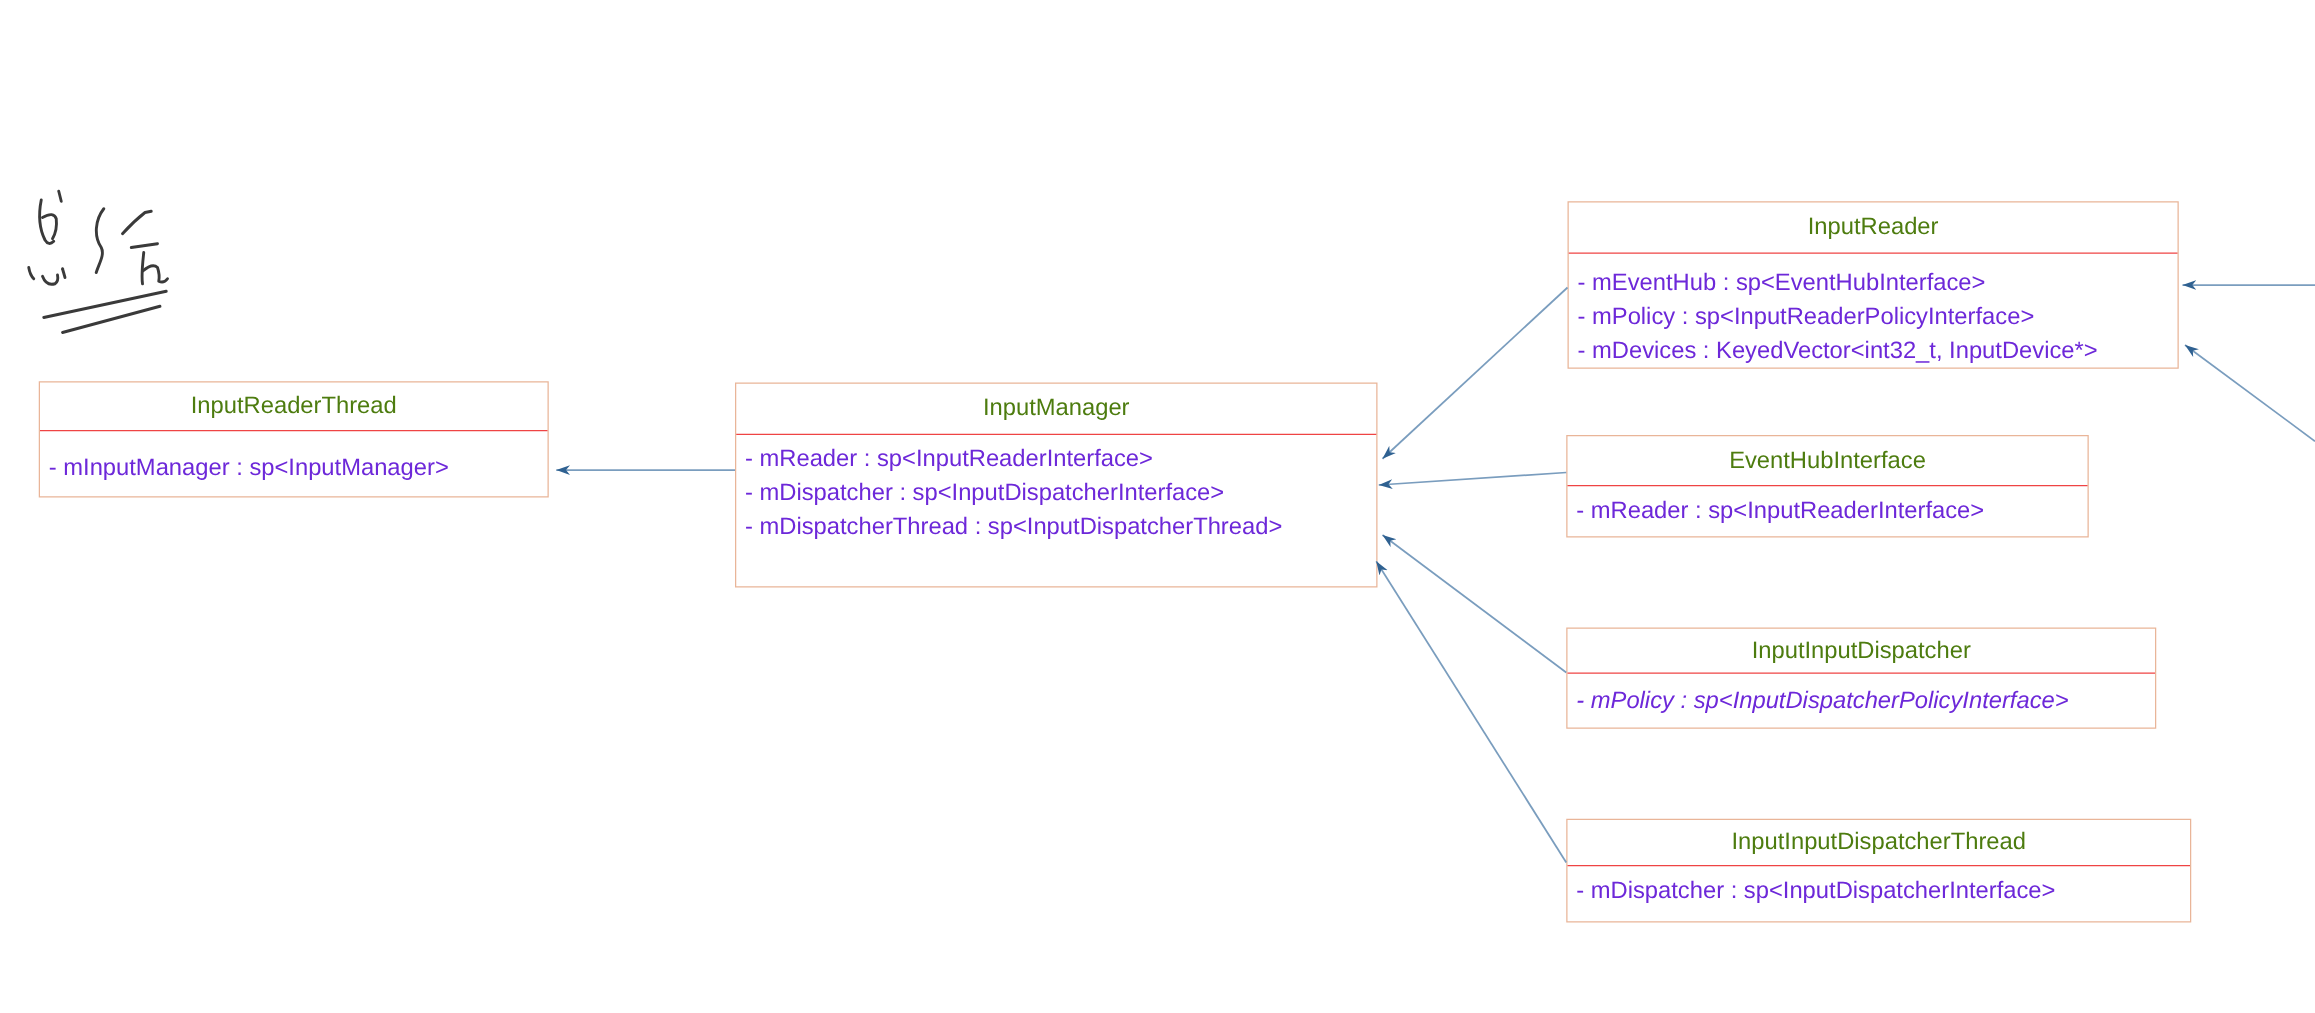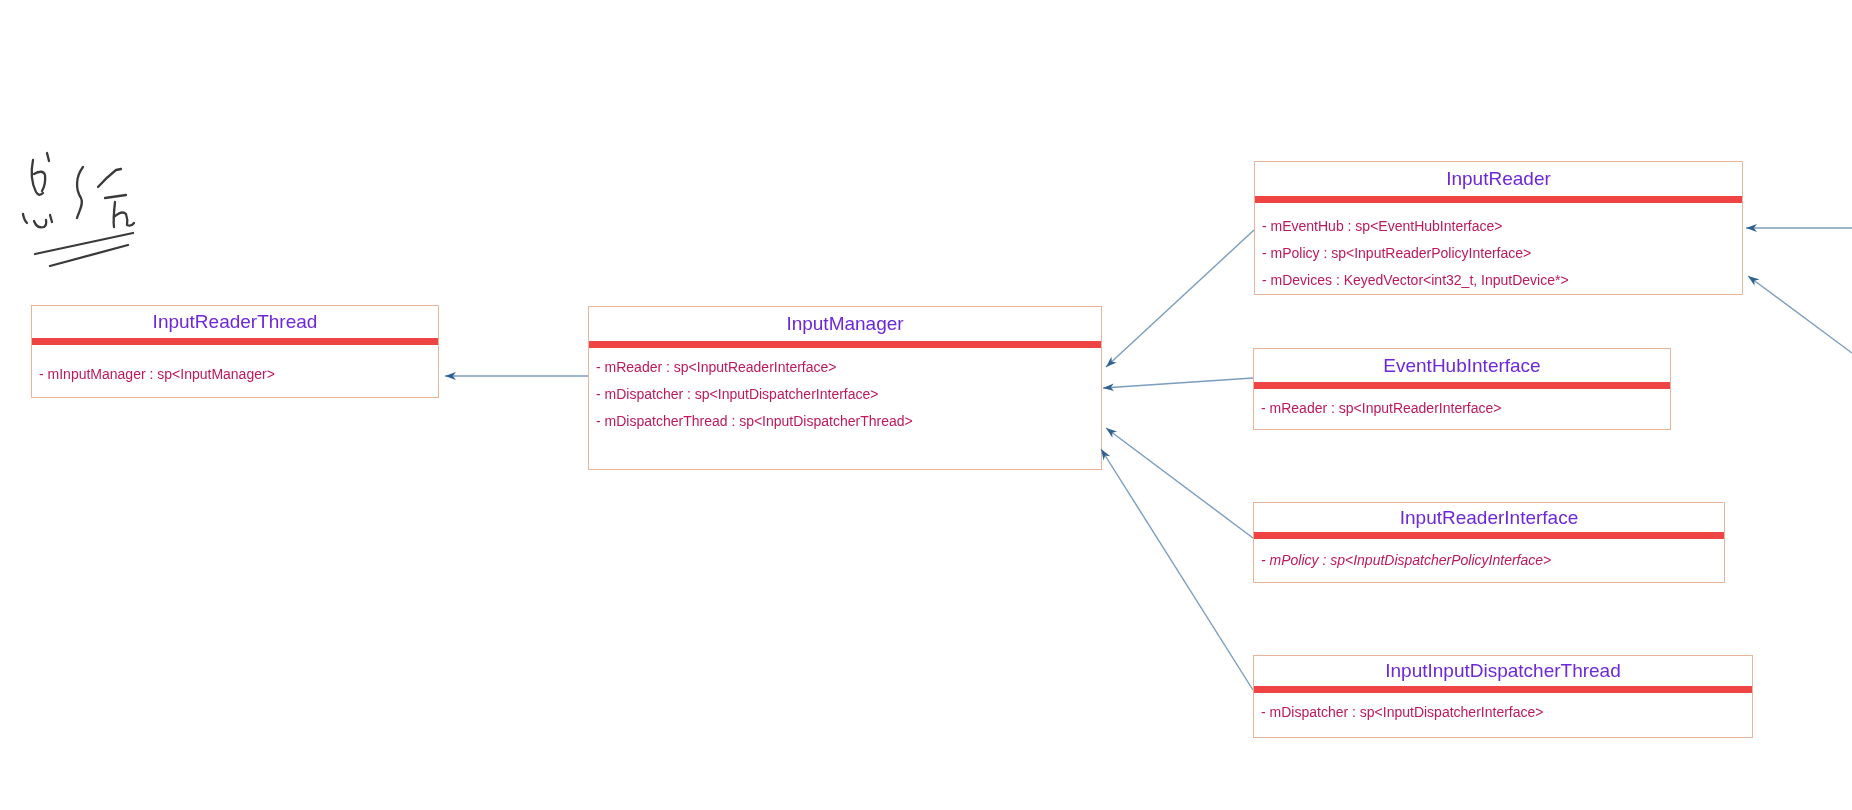--- a/index.html
+++ b/index.html
@@ -31,35 +31,35 @@
     z-index: 1;
     display: flex;
     flex-direction: column;
   }
   .uml-title {
     box-sizing: border-box;
     flex: 0 0 auto;
     display: flex;
     align-items: center;
     justify-content: center;
-    border-bottom: 7px solid #ef4444;
+    border-bottom: 1px solid #ef4444;
     font-size: 19px;
-    color: #6d28d9;
+    color: #4d7c0f;
     white-space: nowrap;
   }
   .uml-attrs {
     box-sizing: border-box;
     flex: 1 1 auto;
     padding-left: 7px;
     padding-right: 4px;
   }
   .uml-attr {
-    font-size: 14px;
+    font-size: 19px;
     line-height: 27px;
-    color: #be185d;
+    color: #6d28d9;
     white-space: nowrap;
   }
   .connector {
     stroke: #7a9dbe;
     stroke-width: 1.4;
     fill: none;
   }
   .sketch-stroke {
     stroke: #3a3a3a;
     stroke-width: 2.3;
@@ -137,21 +137,21 @@
   </div>
 
   <div class="uml-class" style="left:1253px; top:348px; width:418px; height:82px;">
     <div class="uml-title" style="height:40px;">EventHubInterface</div>
     <div class="uml-attrs" style="padding-top:6px;">
       <div class="uml-attr">- mReader : sp&lt;InputReaderInterface&gt;</div>
     </div>
   </div>
 
   <div class="uml-class" style="left:1253px; top:502px; width:472px; height:81px;">
-    <div class="uml-title" style="height:36px;">InputReaderInterface</div>
+    <div class="uml-title" style="height:36px;">InputInputDispatcher</div>
     <div class="uml-attrs" style="padding-top:8px;font-style:italic;">
       <div class="uml-attr">- mPolicy : sp&lt;InputDispatcherPolicyInterface&gt;</div>
     </div>
   </div>
 
   <div class="uml-class" style="left:1253px; top:655px; width:500px; height:83px;">
     <div class="uml-title" style="height:37px;">InputInputDispatcherThread</div>
     <div class="uml-attrs" style="padding-top:6px;">
       <div class="uml-attr">- mDispatcher : sp&lt;InputDispatcherInterface&gt;</div>
     </div>

